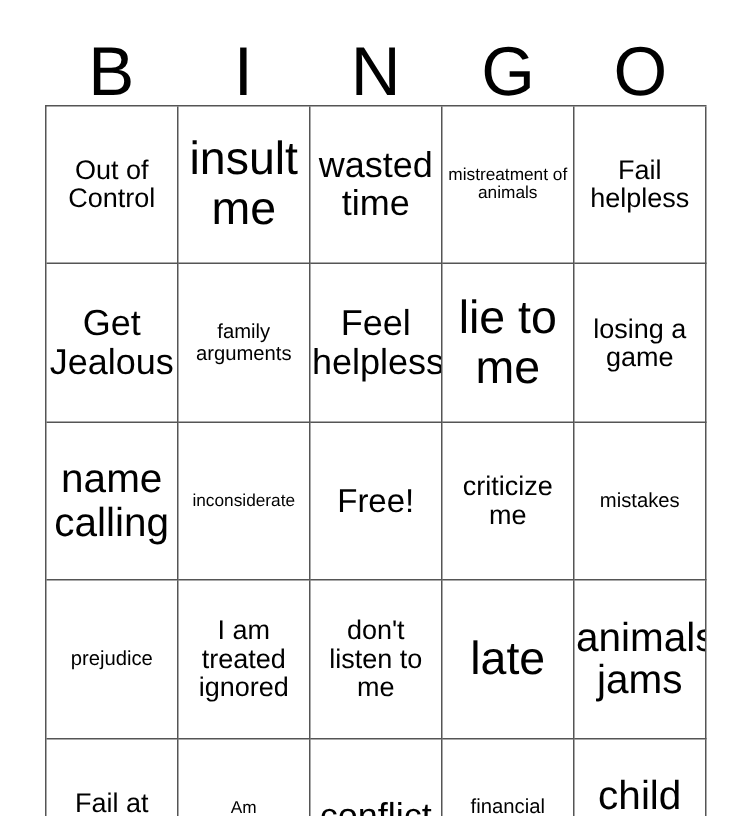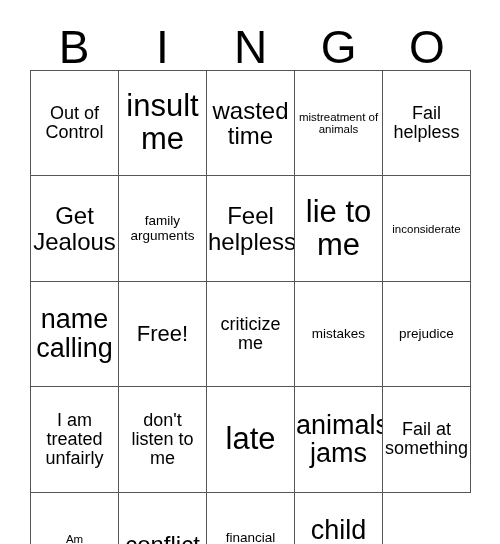--- a/index.html
+++ b/index.html
@@ -136,42 +136,45 @@
     </div>
     <div class="cell">
       <span class="cell-text fs-s">family arguments</span>
     </div>
     <div class="cell">
       <span class="cell-text fs-ml">Feel helpless</span>
     </div>
     <div class="cell">
       <span class="cell-text fs-xxl">lie to me</span>
     </div>
-
+    <div class="cell">
+      <span class="cell-text fs-m">losing a game</span>
+    </div>
+
+    <div class="cell">
+      <span class="cell-text fs-xl">name calling</span>
+    </div>
     <div class="cell">
       <span class="cell-text fs-xs">inconsiderate</span>
     </div>
     <div class="cell">
-      <span class="cell-text fs-xl">name calling</span>
-    </div>
-    <div class="cell">
       <span class="cell-text fs-huge">Free!</span>
     </div>
     <div class="cell">
       <span class="cell-text fs-m">criticize me</span>
     </div>
     <div class="cell">
       <span class="cell-text fs-s">mistakes</span>
     </div>
 
     <div class="cell">
       <span class="cell-text fs-s">prejudice</span>
     </div>
     <div class="cell">
-      <span class="cell-text fs-m">I am treated unfairly</span>
+      <span class="cell-text fs-m">I am treated ignored</span>
     </div>
     <div class="cell">
       <span class="cell-text fs-m">don't listen to me</span>
     </div>
     <div class="cell">
       <span class="cell-text fs-xxl">late</span>
     </div>
     <div class="cell">
       <span class="cell-text fs-xl">animals jams</span>
     </div>

